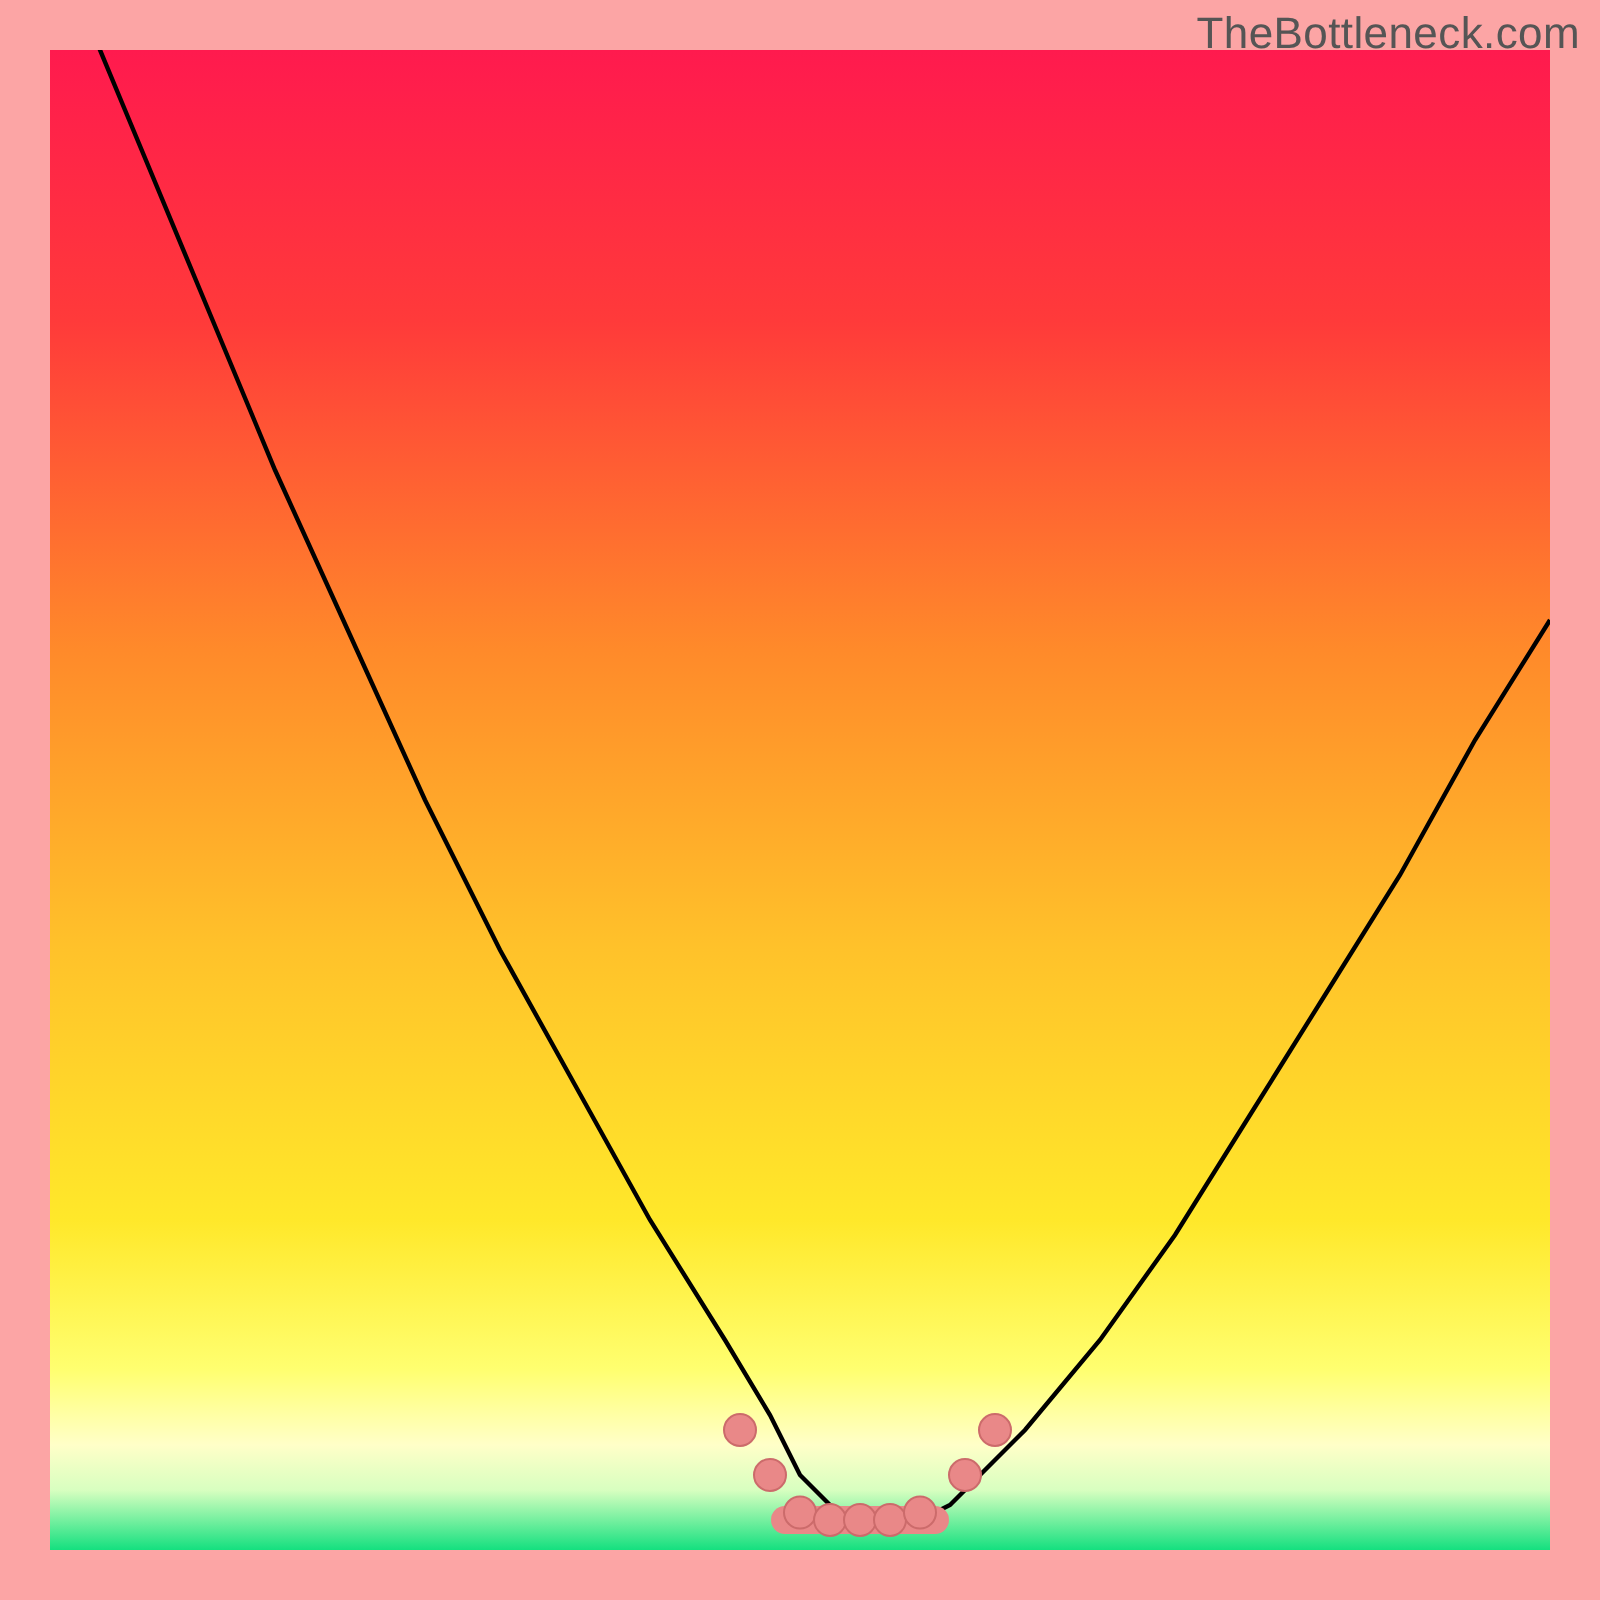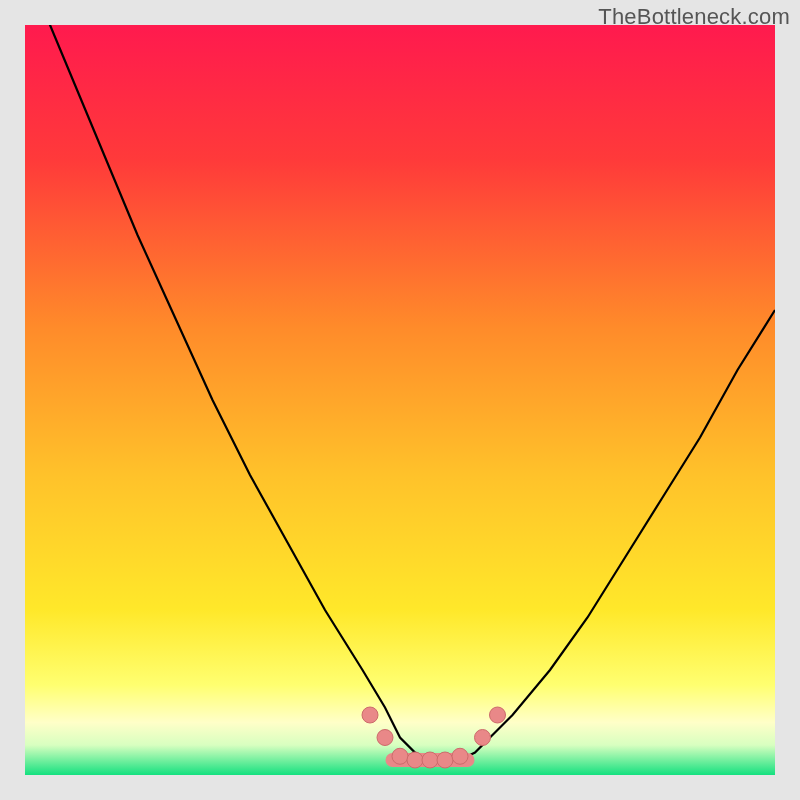--- a/index.html
+++ b/index.html
@@ -8,21 +8,21 @@
     width: 800px;
     height: 800px;
     overflow: hidden;
     background: #000;
     font-family: Arial, Helvetica, sans-serif;
   }
   .frame {
     position: absolute;
     left: 0; top: 0;
     width: 800px; height: 800px;
-    background: #e5e5e5;
+    background: #fca5a5;
     text-align: right;
   }
   .plot-area {
     position: absolute;
     left: 25px;
     top: 25px;
     width: 750px;
     height: 750px;
     overflow: hidden;
   }

